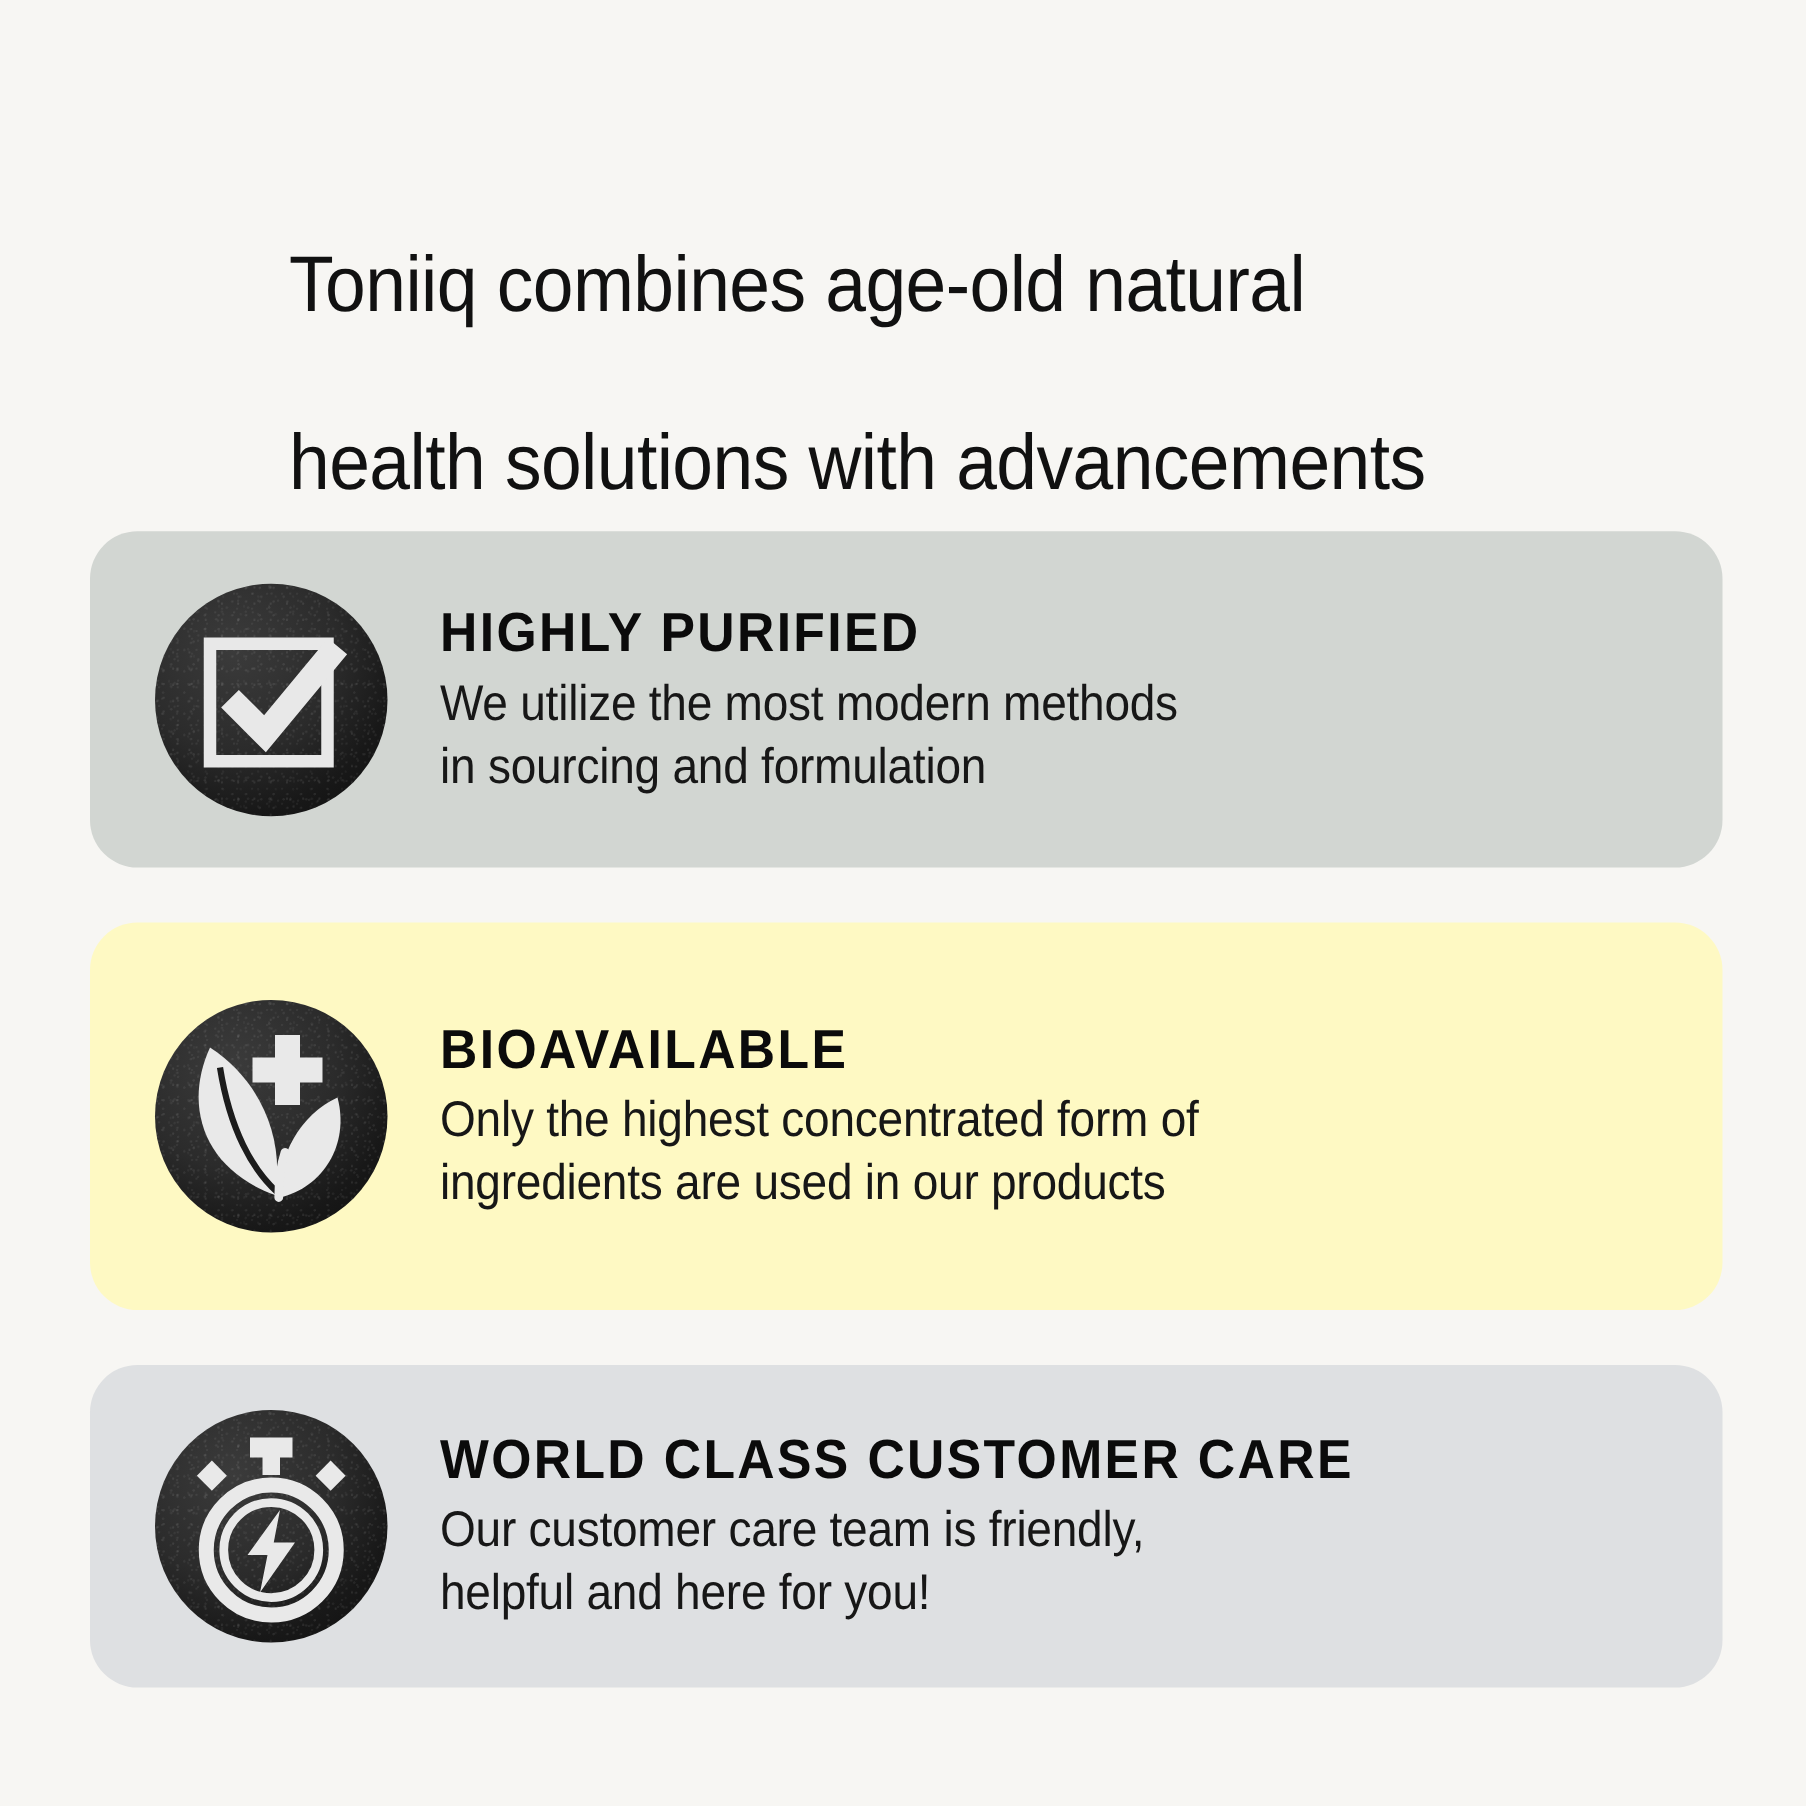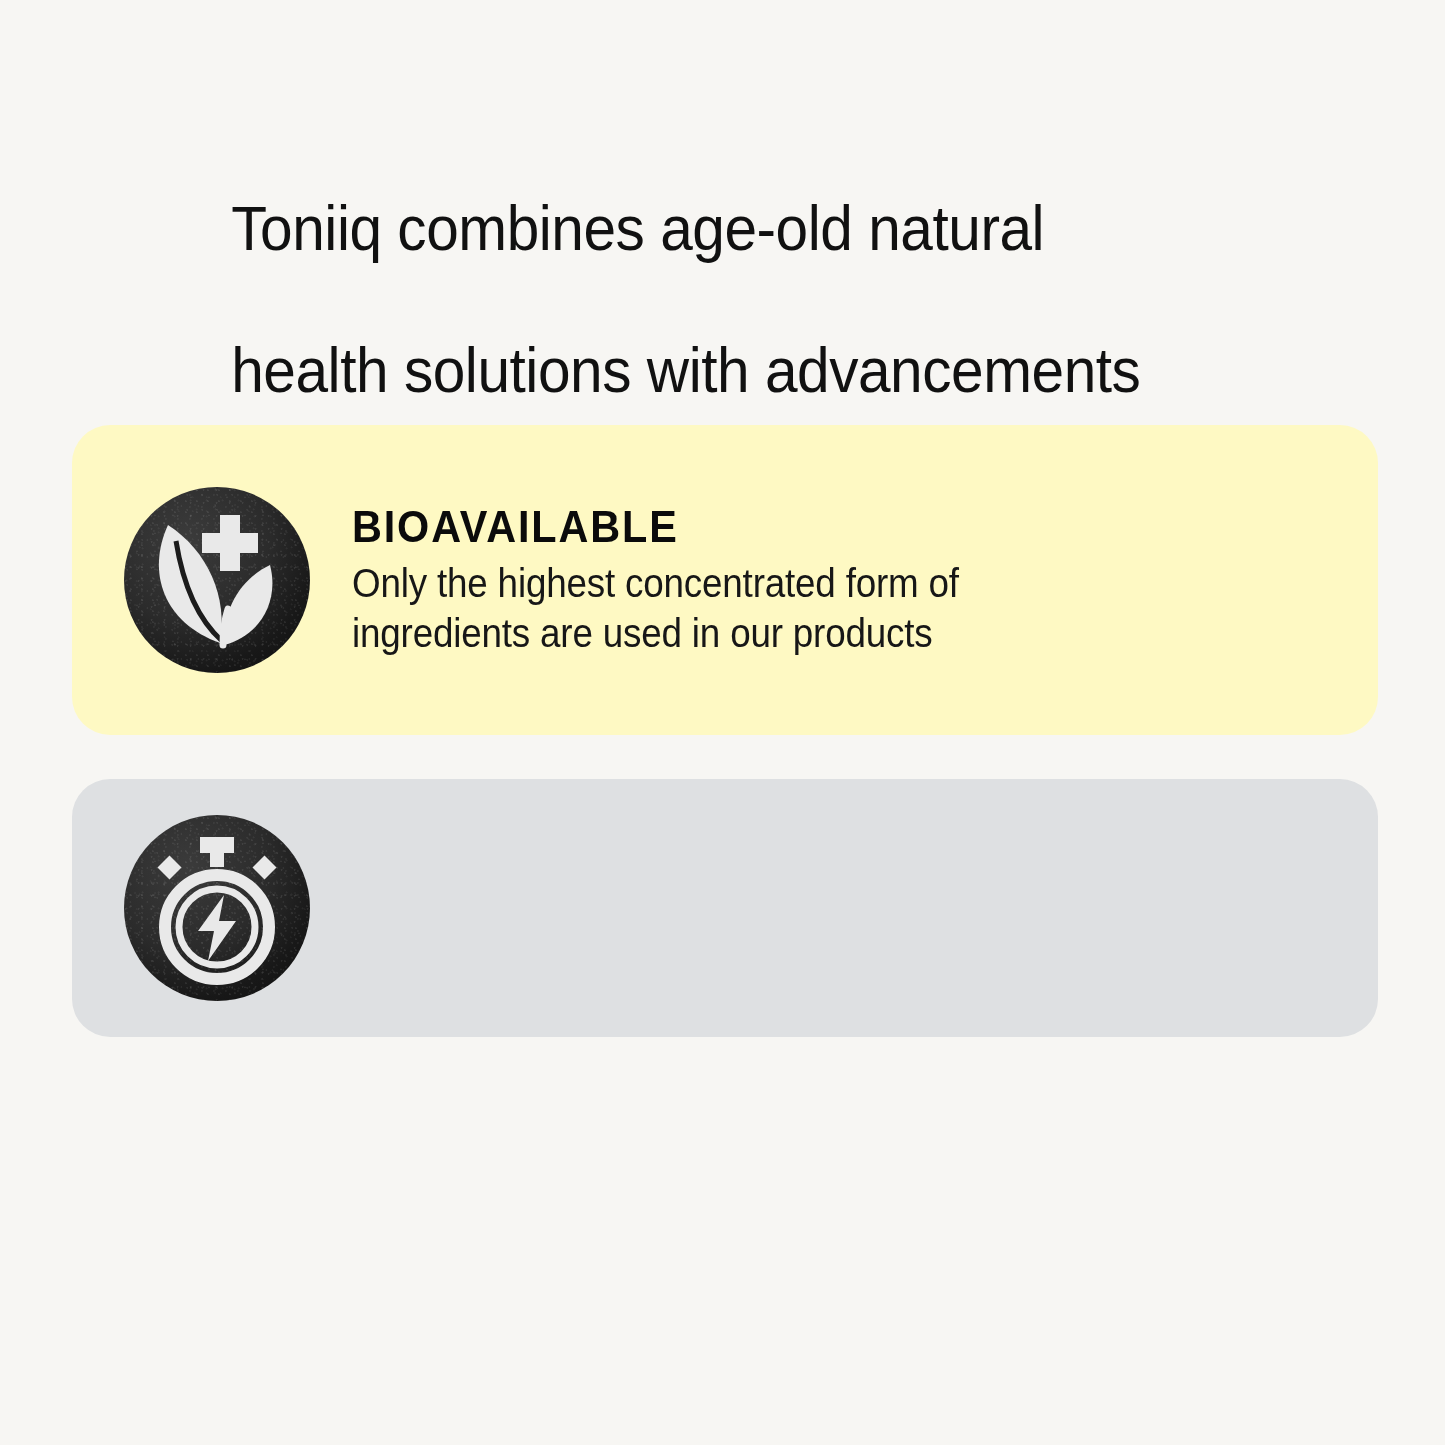--- a/index.html
+++ b/index.html
@@ -145,20 +145,36 @@
 <div class="page">
 
   <div class="headline">
     <span>Toniiq combines age-old natural</span><br>
     <span>health solutions with advancements</span><br>
     <span>in </span><span class="bold">technology</span>
   </div>
 
   <div class="cards">
 
+    <div class="card c1">
+      <div class="icon-wrap">
+        <div class="icon-circle">
+          <svg viewBox="0 0 186 186" xmlns="http://www.w3.org/2000/svg" aria-hidden="true">
+            <rect x="44" y="48" width="94" height="94" fill="none" stroke="#e8e8e8" stroke-width="10"></rect>
+            <path d="M60 92 L88 120 L146 50" fill="none" stroke="#e8e8e8" stroke-width="20" stroke-linejoin="miter" stroke-linecap="butt"></path>
+            <path d="M60 92 L88 120 L146 50" fill="none" stroke="#1a1a1a" stroke-width="0"></path>
+          </svg>
+        </div>
+      </div>
+      <div class="card-text">
+        <div class="card-title">HIGHLY PURIFIED</div>
+        <div class="card-desc">We utilize the most modern methods
+in sourcing and formulation</div>
+      </div>
+    </div>
 
     <div class="card c2">
       <div class="icon-wrap">
         <div class="icon-circle">
           <svg viewBox="0 0 186 186" xmlns="http://www.w3.org/2000/svg" aria-hidden="true">
 
             <path d="M96 28 h20 v18 h18 v20 h-18 v18 h-20 v-18 h-18 v-20 h18 z" fill="#e9e9e9"></path>
 
             <path d="M44 38 C 22 86, 40 136, 96 156 C 104 110, 84 64, 44 38 Z" fill="#e9e9e9"></path>
 
@@ -188,16 +204,21 @@
             <rect x="132" y="44" width="17" height="17" fill="#e9e9e9" transform="rotate(45 140.5 52.5)"></rect>
 
             <circle cx="93" cy="112" r="52" fill="none" stroke="#e9e9e9" stroke-width="12"></circle>
 
             <circle cx="93" cy="112" r="38" fill="none" stroke="#e9e9e9" stroke-width="7"></circle>
 
             <path d="M100 80 L74 116 L90 116 L84 146 L112 106 L95 106 L100 80 Z" fill="#e9e9e9"></path>
           </svg>
         </div>
       </div>
+      <div class="card-text">
+        <div class="card-title">WORLD CLASS CUSTOMER CARE</div>
+        <div class="card-desc">Our customer care team is friendly,
+helpful and here for you!</div>
+      </div>
     </div>
 
   </div>
 </div>
 
 </body></html>

